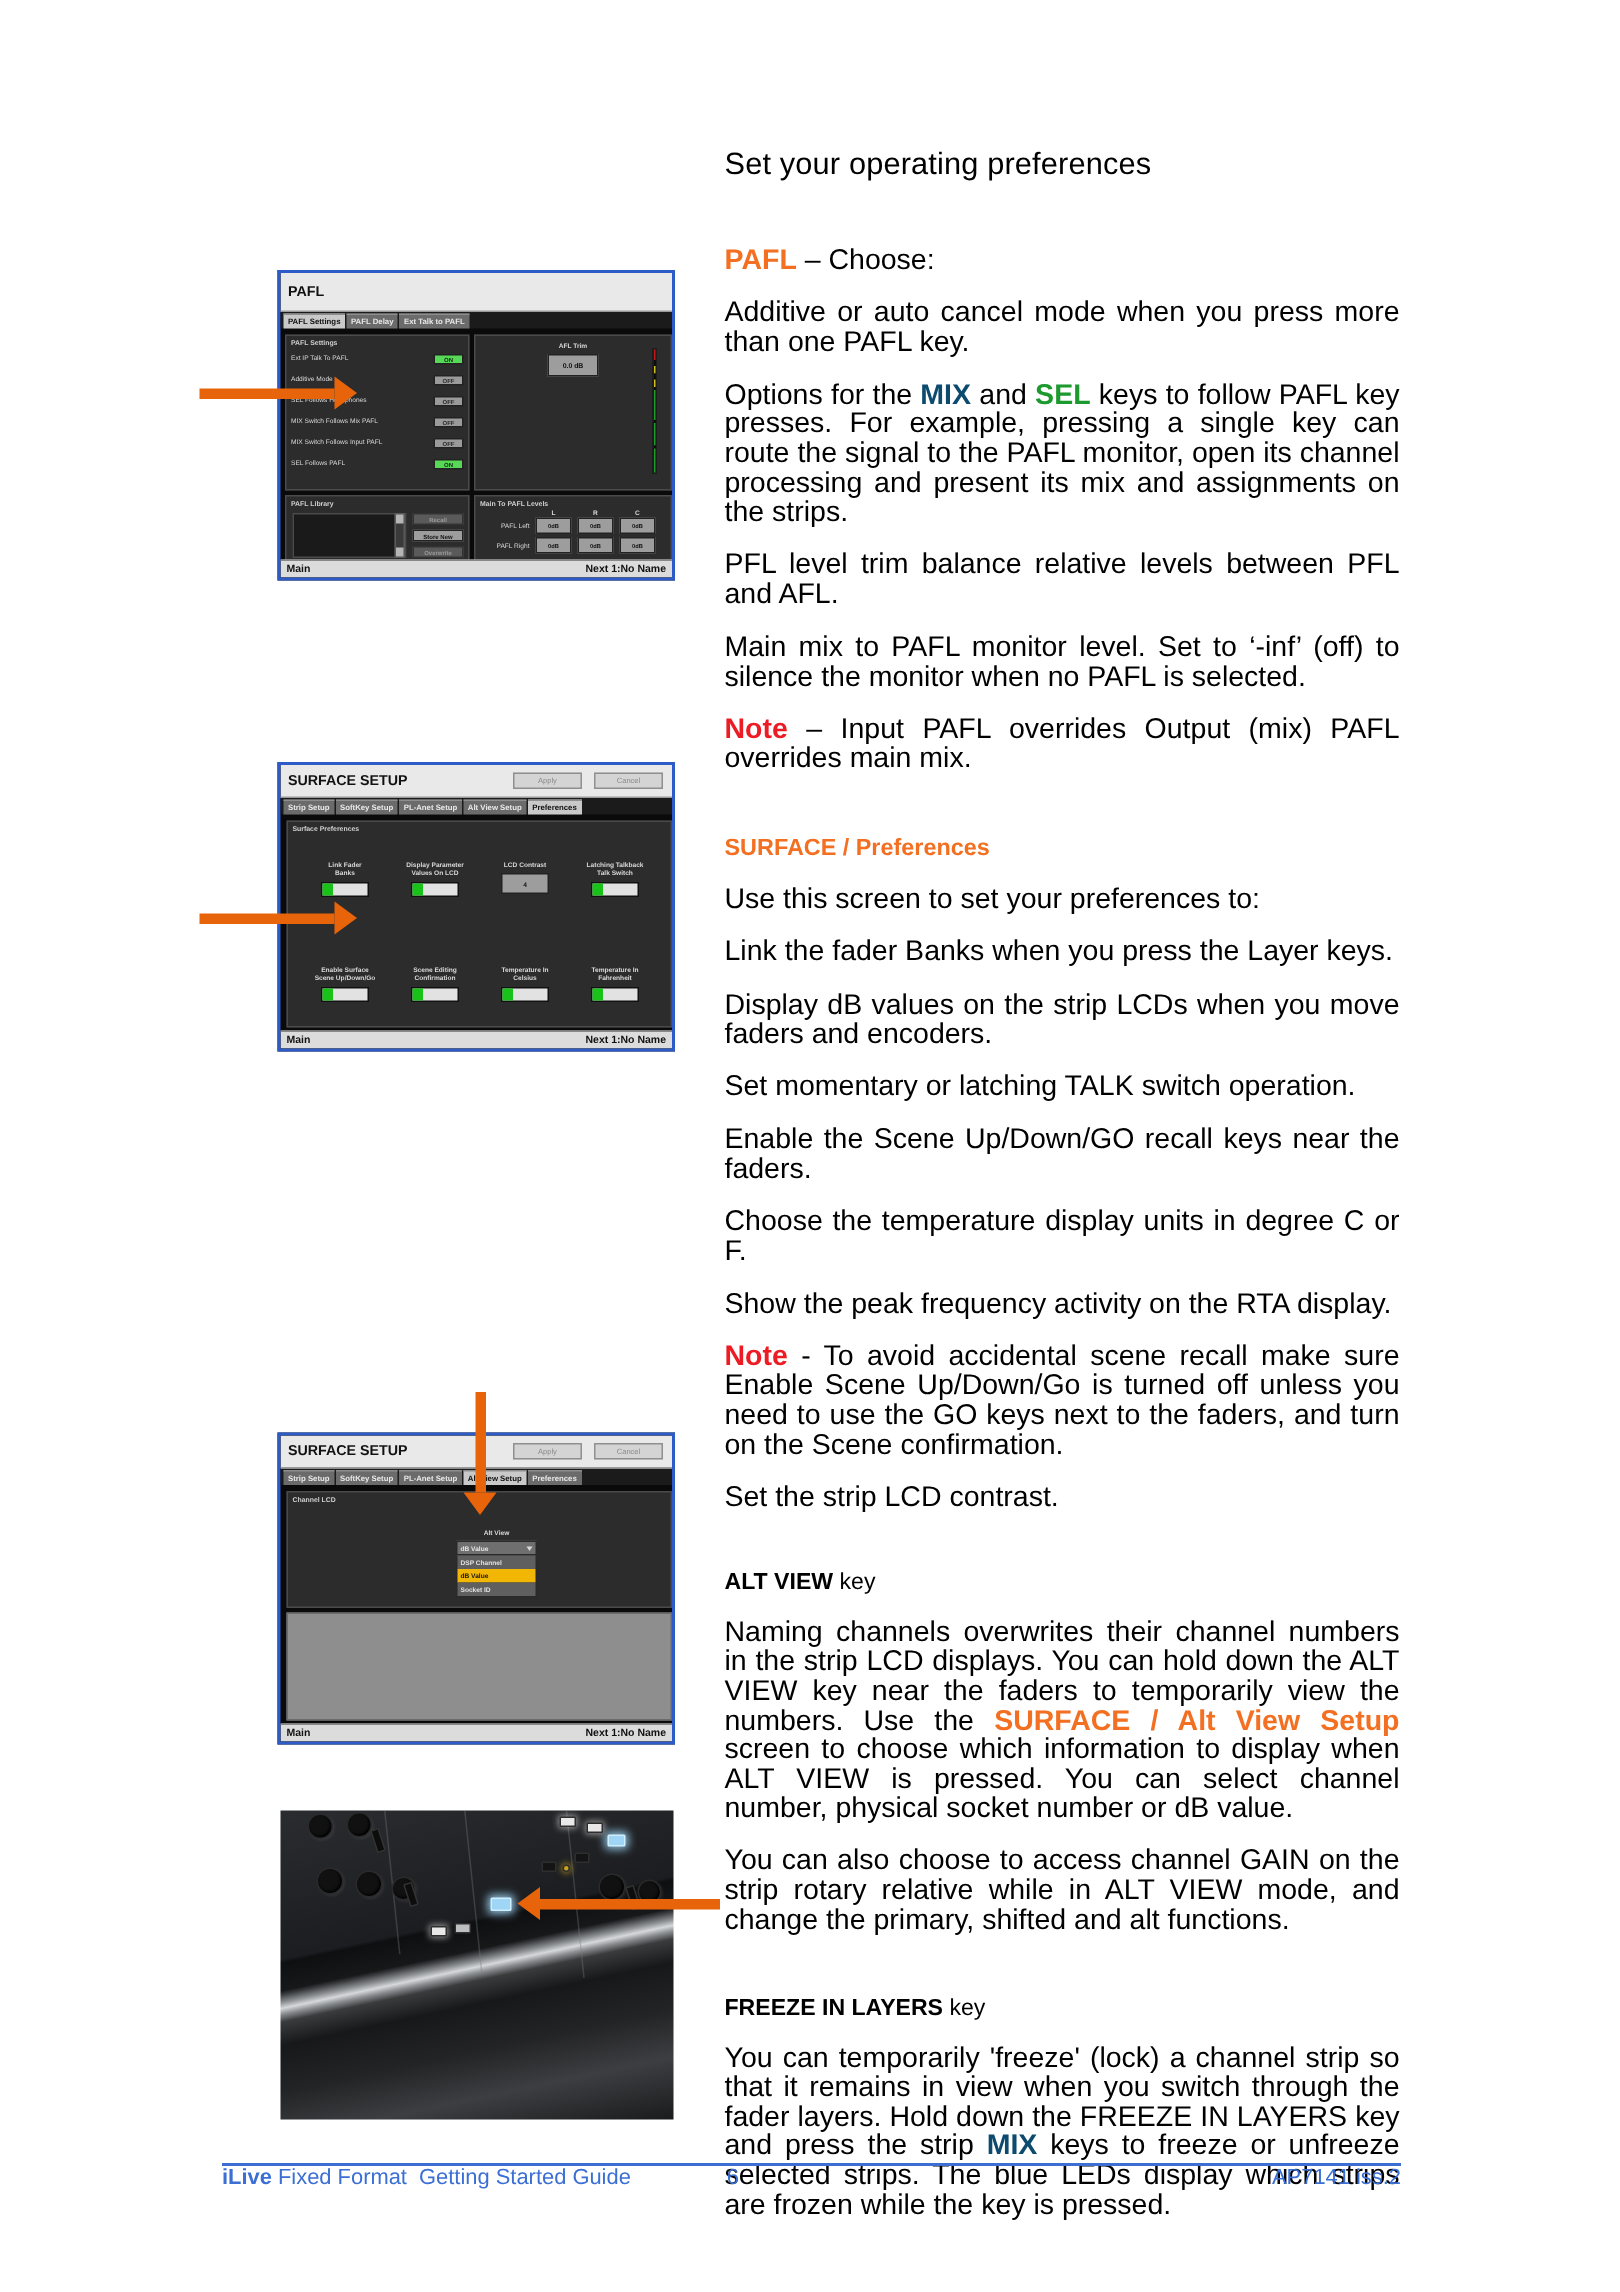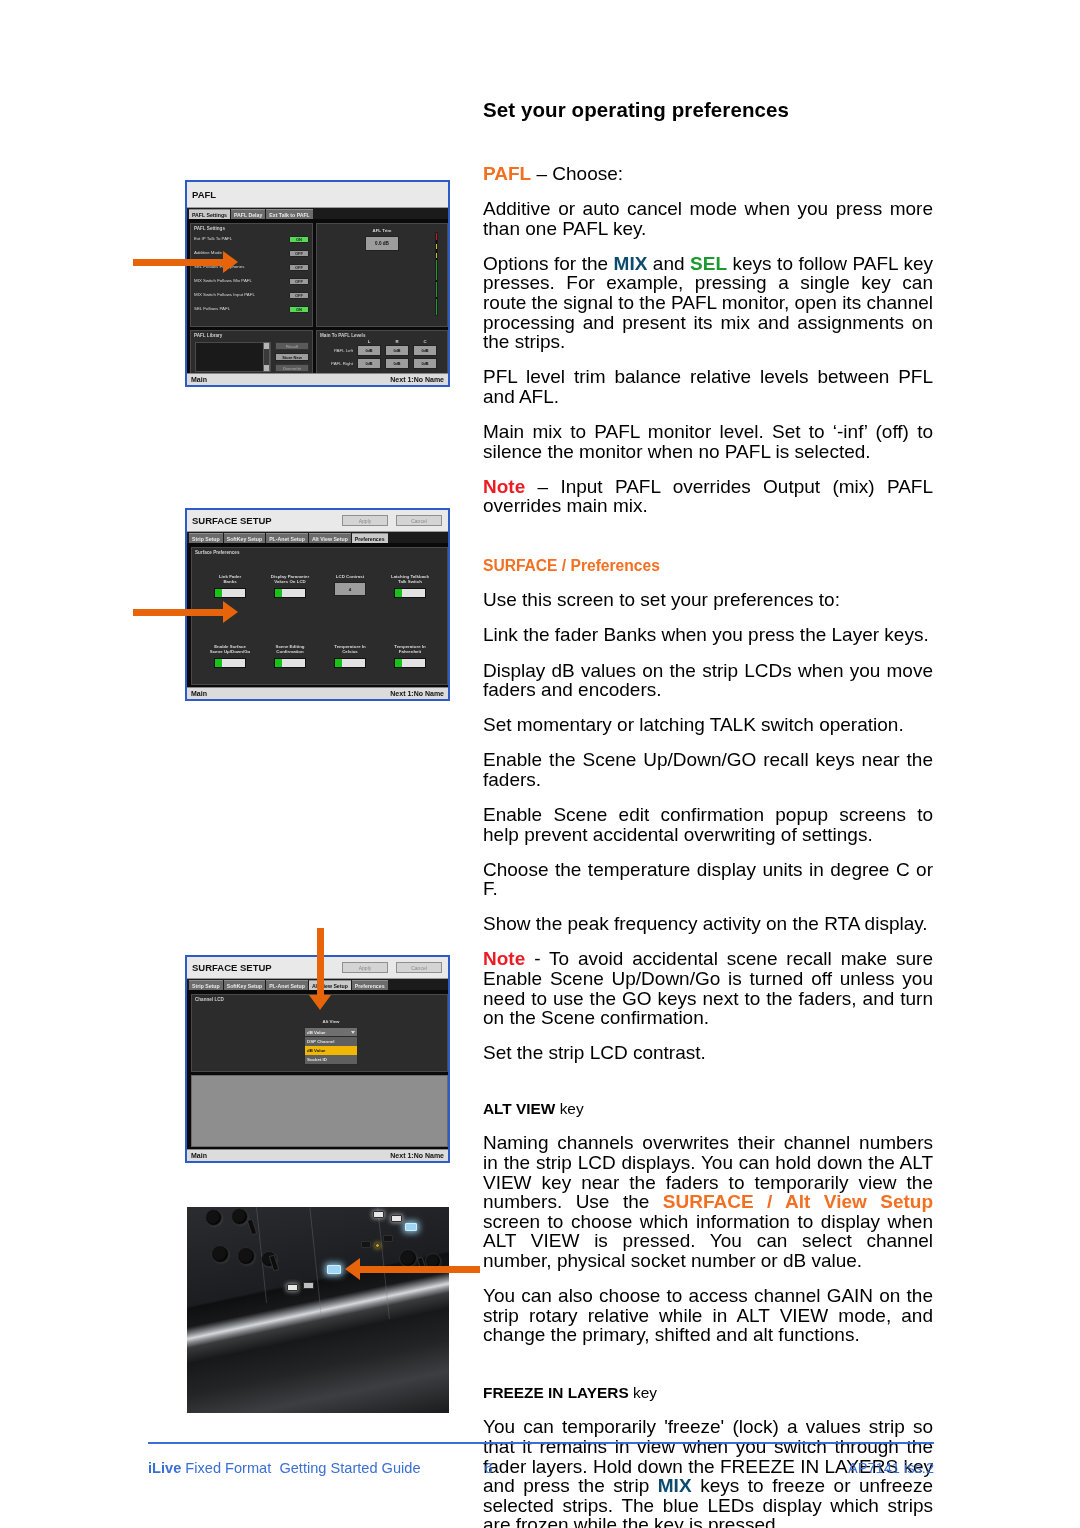--- a/index.html
+++ b/index.html
@@ -16,21 +16,21 @@
   
   .page { position:absolute; inset:0; }
 
   
   .content-col {
     position:absolute;
     left:483px; top:98px; width:450px;
   }
   h1.page-title {
     font-size:20.5px;
-    font-weight:bold;
+    font-weight:normal;
     margin:0 0 42px 0;
     letter-spacing:.1px;
   }
   p.body {
     font-size:19px;
     line-height:19.6px;
     text-align:justify;
     margin:0 0 15.5px 0;
   }
   .kw-orange { color:#F36F21; font-weight:bold; }
@@ -44,21 +44,21 @@
   h3.keyhead { font-size:15.4px; margin:0 0 15px 0; font-weight:normal; }
   h3.keyhead b { font-weight:bold; }
   .sp-b { height:26px; }
   .sp-c { height:22px; }
   .sp-d { height:24px; }
 
   
   .footer {
     position:absolute; left:148px; top:1442px; width:786px;
     border-top:2px solid #3B6FD4;
-    padding-top:16px;
+    padding-top:0;
     color:#3B6FD4; font-size:14.6px;
   }
   .footer .row { display:flex; align-items:baseline; }
   .footer .left  { white-space:pre; }
   .footer .left b { font-weight:bold; }
   .footer .pageno { margin-left:64px; }
   .footer .right { margin-left:auto; }
 
   
   .shot {
@@ -471,21 +471,20 @@
 
     <h2 class="sub">
       <span>SURFACE</span><span> / Preferences</span>
     </h2>
 
     <p class="body">Use this screen to set your preferences to:</p>
     <p class="body">Link the fader Banks when you press the Layer keys.</p>
     <p class="body">Display dB values on the strip LCDs when you move faders and encoders.</p>
     <p class="body">Set momentary or latching TALK switch operation.</p>
     <p class="body">Enable the Scene Up/Down/GO recall keys near the faders.</p>
-    <p class="body">Enable Scene edit confirmation popup screens to help prevent accidental overwriting of settings.</p>
     <p class="body">Choose the temperature display units in degree C or F.</p>
     <p class="body">Show the peak frequency activity on the RTA display.</p>
     <p class="body">
       <span class="kw-red">Note</span><span> - To avoid accidental scene recall make sure Enable Scene Up/Down/Go is turned off unless you need to use the GO keys next to the faders, and turn on the Scene confirmation.</span>
     </p>
 
     <p class="body">Set the strip LCD contrast.</p>
 
     <div class="sp-c"></div>
 
@@ -499,21 +498,21 @@
 
     <p class="body">You can also choose to access channel GAIN on the strip rotary relative while in ALT VIEW mode, and change the primary, shifted and alt functions.</p>
 
     <div class="sp-d"></div>
 
     <h3 class="keyhead">
       <b>FREEZE IN LAYERS</b><span> key</span>
     </h3>
 
     <p class="body">
-      <span>You can temporarily 'freeze' (lock) a values strip so that it remains in view when you switch through the fader layers. Hold down the FREEZE IN LAYERS key and press the strip </span><span class="kw-blue">MIX</span><span> keys to freeze or unfreeze selected strips. The blue LEDs display which strips are frozen while the key is pressed.</span>
+      <span>You can temporarily 'freeze' (lock) a channel strip so that it remains in view when you switch through the fader layers. Hold down the FREEZE IN LAYERS key and press the strip </span><span class="kw-blue">MIX</span><span> keys to freeze or unfreeze selected strips. The blue LEDs display which strips are frozen while the key is pressed.</span>
     </p>
 
   </div>
 
   <div class="footer">
     <div class="row">
       <span class="left"><b>iLive</b><span> Fixed Format  Getting Started Guide</span></span>
       <span class="pageno">6</span>
       <span class="right">AP7141 iss.2</span>
     </div>

